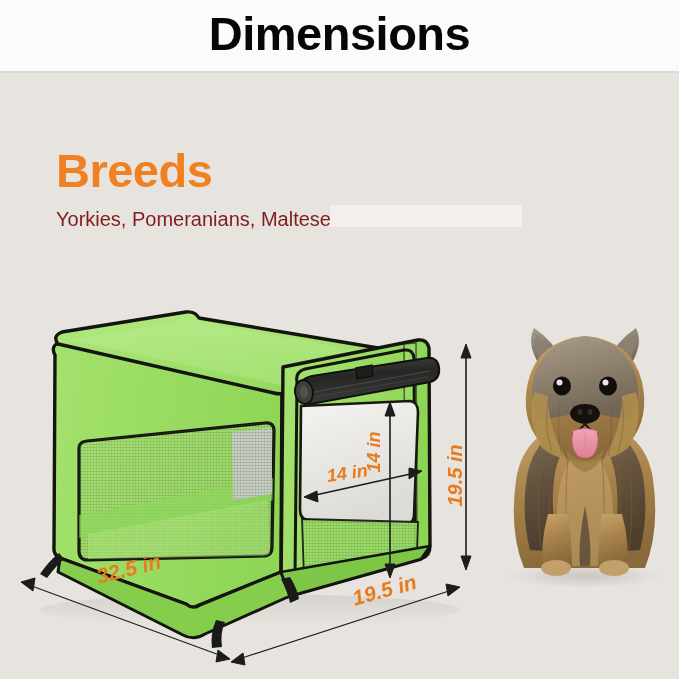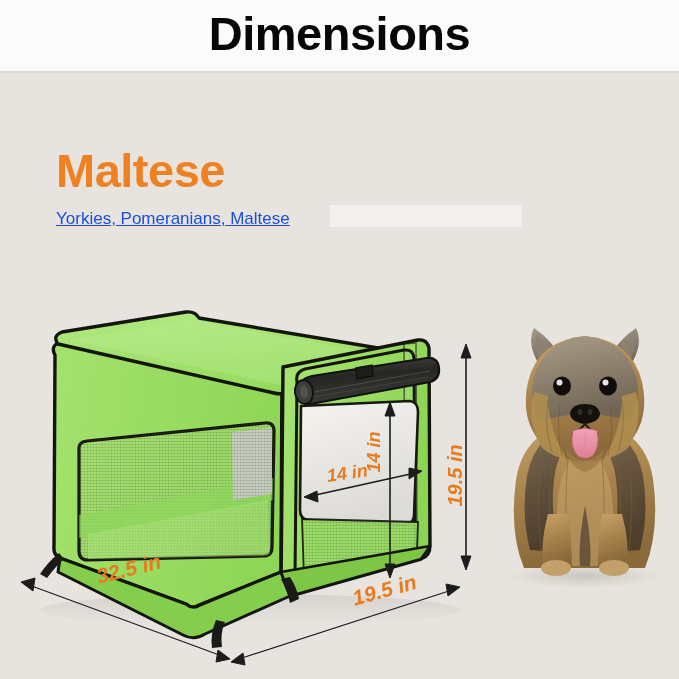--- a/index.html
+++ b/index.html
@@ -64,26 +64,25 @@
     font-weight: bold;
     color: #f08122;
     letter-spacing: -0.5px;
     line-height: 54px;
     white-space: nowrap;
   }
   .breeds-list {
     position: absolute;
     left: 56px;
     top: 206px;
-    font-size: 17px;
+    font-size: 20px;
     font-weight: normal;
-    color: #1d4ed8;
+    color: #7f1d1d;
     line-height: 26px;
     white-space: nowrap;
-    text-decoration: underline;
   }
   .breeds-highlight {
     position: absolute;
     left: 330px;
     top: 205px;
     width: 192px;
     height: 22px;
     background: #f2efec;
   }
   .size-label {
@@ -128,21 +127,21 @@
 </head>
 <body>
 
 <div id="infographic">
 
   <div class="header-band"></div>
   <div class="header-title">Dimensions</div>
   <div class="header-rule"></div>
 
   <div class="breeds-highlight"></div>
-  <div class="breeds-heading">Maltese</div>
+  <div class="breeds-heading">Breeds</div>
   <div class="breeds-list">Yorkies, Pomeranians, Maltese</div>
 
   <div class="stage">
     <svg width="679" height="379" viewBox="0 0 679 379" xmlns="http://www.w3.org/2000/svg">
       <defs>
 
         <linearGradient id="gTop" x1="0" y1="0" x2="0.35" y2="1">
           <stop offset="0" stop-color="#b2ea82"></stop>
           <stop offset="1" stop-color="#96db5f"></stop>
         </linearGradient>

